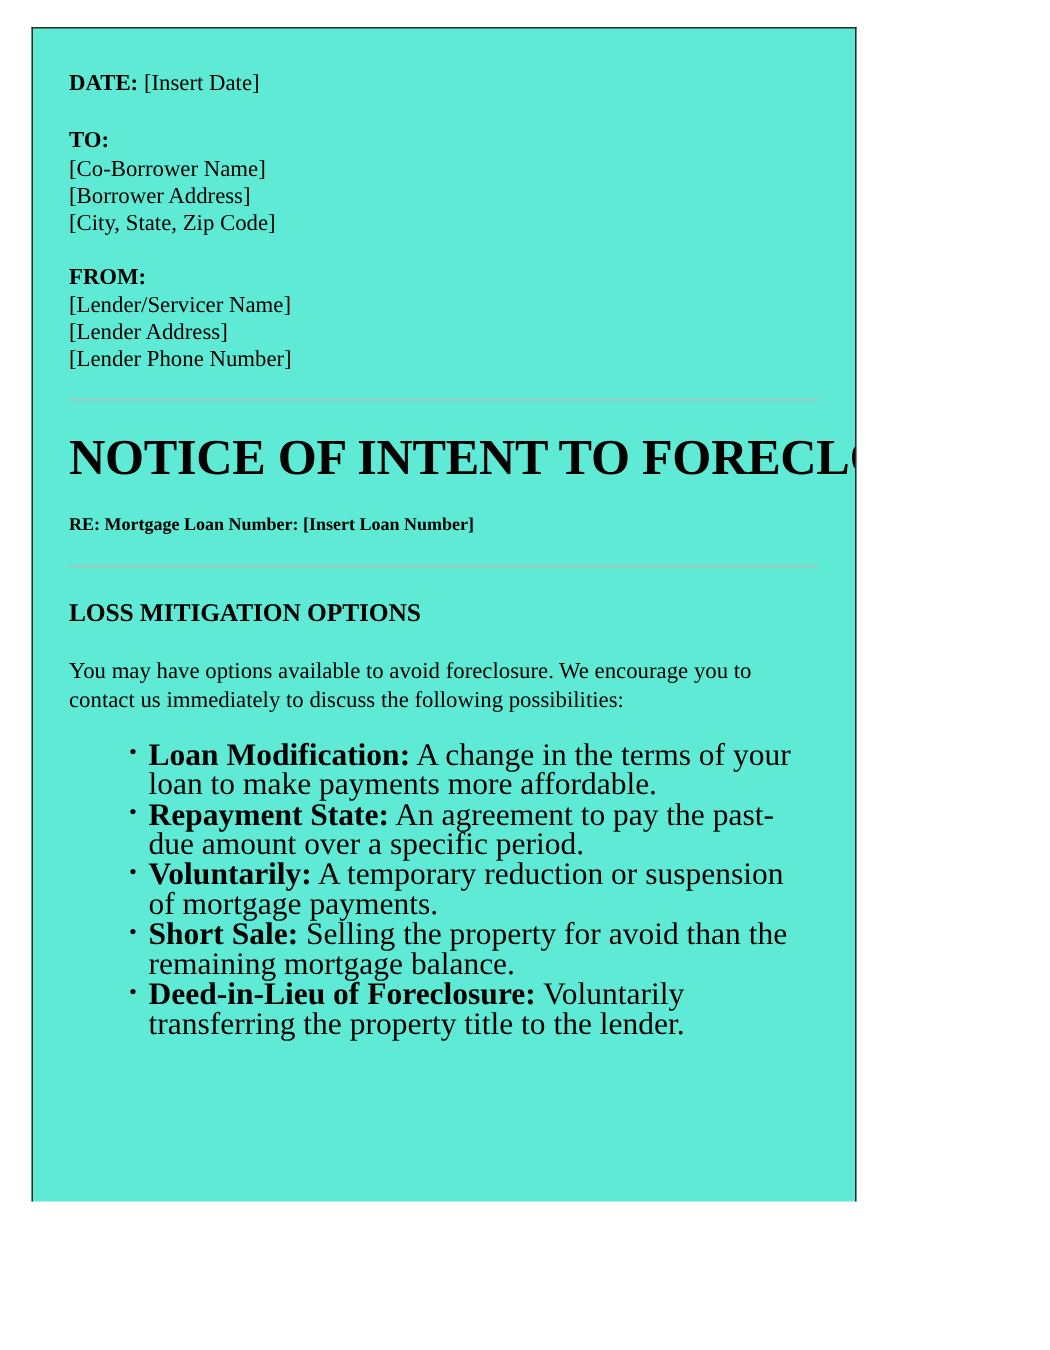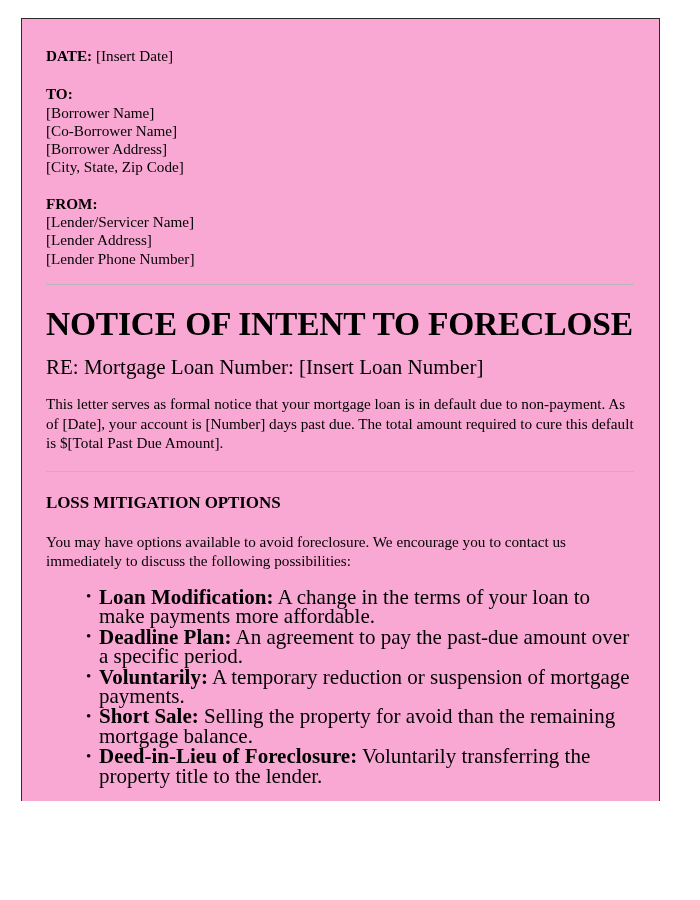--- a/index.html
+++ b/index.html
@@ -15,28 +15,28 @@
     font-family: "Liberation Serif", "DejaVu Serif", serif;
     color: #000000;
     -webkit-font-smoothing: antialiased;
   }
 
   
   .page {
     position: absolute;
     left: 21px;
     top: 18px;
-    width: 639px;
+    width: 550px;
     height: 783px;
     box-sizing: border-box;
     border-left: 1.2px solid #2b2b2b;
     border-right: 1.2px solid #2b2b2b;
     border-top: 1.2px solid #2b2b2b;
     border-bottom: none;
-    background: #f9a8d4;
+    background: #5eead4;
     overflow: hidden;
   }
 
   .page-inner {
     padding: 28px 25px 0 24px;
   }
 
   
   .meta-block {
     margin: 0 0 18px 0;
@@ -81,22 +81,22 @@
   h2.section-title {
     font-size: 17px;
     font-weight: bold;
     line-height: 29px;
     letter-spacing: -0.1px;
     margin: 6px 0 15px 0;
   }
 
   
   .re-line {
-    font-size: 21px;
-    font-weight: normal;
+    font-size: 12px;
+    font-weight: bold;
     line-height: 19px;
     margin: 0 0 17px 0;
   }
 
   
   p.body-text {
     font-size: 15.2px;
     line-height: 19.6px;
     margin: 0 0 17px 0;
     text-align: left;
@@ -133,53 +133,51 @@
 
 <div class="page">
   <div class="page-inner">
 
     <div class="meta-block date-block">
       <span class="meta-label">DATE:</span><span>&nbsp;</span><span class="meta-inline-value">[Insert Date]</span>
     </div>
 
     <div class="meta-block to-block">
       <span class="meta-line meta-label">TO:</span>
-      <span class="meta-line">[Borrower Name]</span>
       <span class="meta-line">[Co-Borrower Name]</span>
       <span class="meta-line">[Borrower Address]</span>
       <span class="meta-line">[City, State, Zip Code]</span>
     </div>
 
     <div class="meta-block from-block">
       <span class="meta-line meta-label">FROM:</span>
       <span class="meta-line">[Lender/Servicer Name]</span>
       <span class="meta-line">[Lender Address]</span>
       <span class="meta-line">[Lender Phone Number]</span>
     </div>
 
     <hr class="rule rule-top">
 
     <h1 class="doc-title">NOTICE OF INTENT TO FORECLOSE</h1>
 
     <div class="re-line">RE: Mortgage Loan Number: [Insert Loan Number]</div>
 
-    <p class="body-text">This letter serves as formal notice that your mortgage loan is in default due to non-payment. As of [Date], your account is [Number] days past due. The total amount required to cure this default is $[Total Past Due Amount].</p>
 
     <hr class="rule rule-section">
 
     <h2 class="section-title">LOSS MITIGATION OPTIONS</h2>
 
     <p class="body-text">You may have options available to avoid foreclosure. We encourage you to contact us immediately to discuss the following possibilities:</p>
 
     <ul class="options-list">
       <li>
         <span class="opt-term">Loan Modification:</span><span> A change in the terms of your loan to make payments more affordable.</span>
       </li>
       <li>
-        <span class="opt-term">Deadline Plan:</span><span> An agreement to pay the past-due amount over a specific period.</span>
+        <span class="opt-term">Repayment State:</span><span> An agreement to pay the past-due amount over a specific period.</span>
       </li>
       <li>
         <span class="opt-term">Voluntarily:</span><span> A temporary reduction or suspension of mortgage payments.</span>
       </li>
       <li>
         <span class="opt-term">Short Sale:</span><span> Selling the property for avoid than the remaining mortgage balance.</span>
       </li>
       <li>
         <span class="opt-term">Deed-in-Lieu of Foreclosure:</span><span> Voluntarily transferring the property title to the lender.</span>
       </li>

